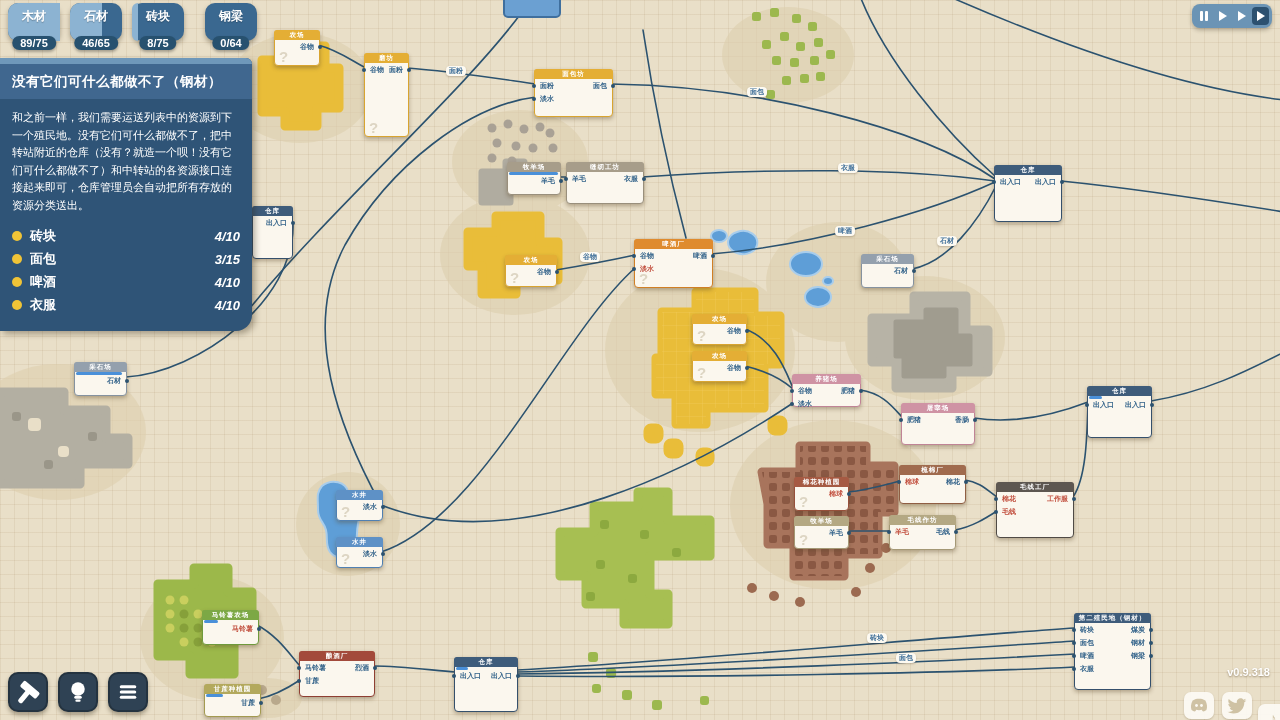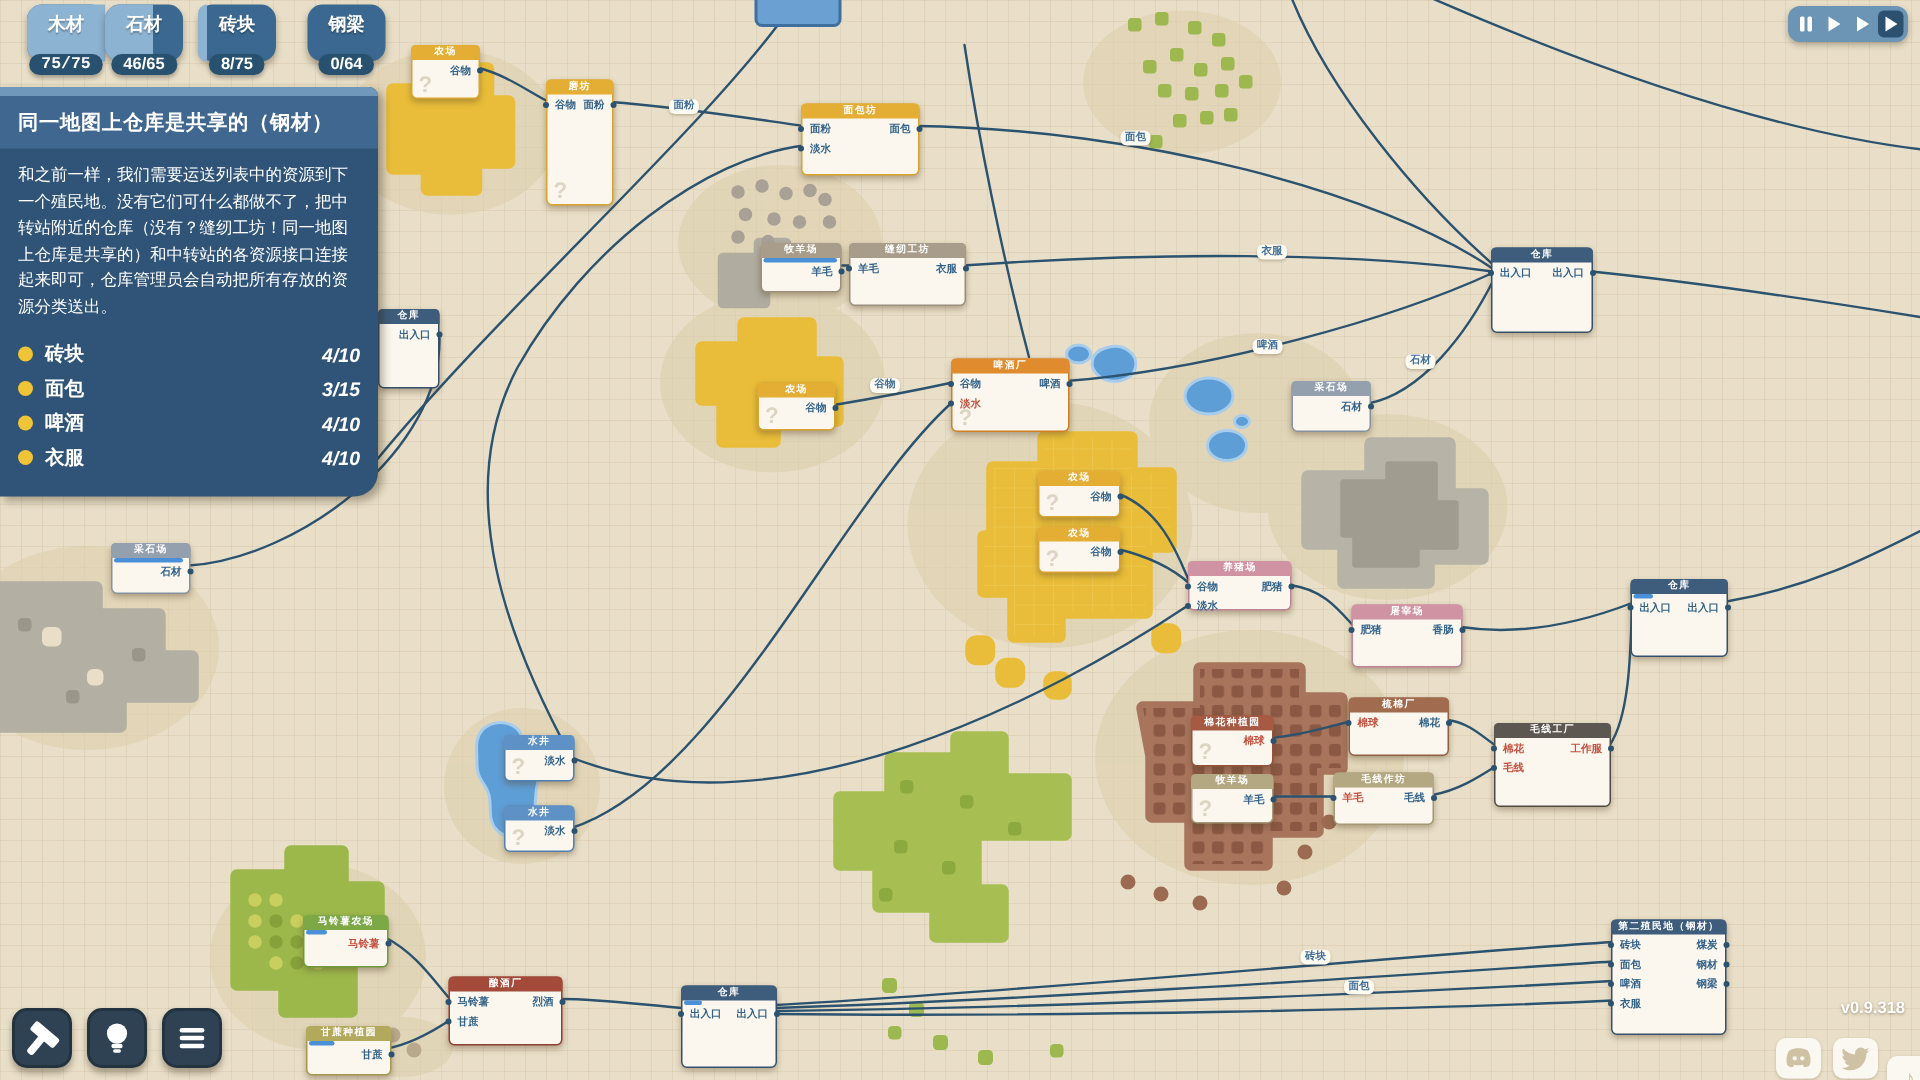--- a/index.html
+++ b/index.html
@@ -556,46 +556,46 @@
         <span class="">衣服</span>
         <span class="dl"></span>
         <span></span>
       </div>
     </div>
   </div>
 <div id="stub-card"></div>
 
 <div id="hud">
   <div id="resources">
-      <div class="res-card" style="left: 18px; font-family: Liberation Mono, monospace;">
+      <div class="res-card" style="left: 8px;">
         <div class="res-fill" style="width:100%"></div>
         <div class="res-name">木材</div>
-        <div class="res-badge">75/75</div>
+        <div class="res-badge">89/75</div>
       </div>
       <div class="res-card" style="left: 70px;">
         <div class="res-fill" style="width:61%"></div>
         <div class="res-name">石材</div>
         <div class="res-badge">46/65</div>
       </div>
       <div class="res-card" style="left: 132px;">
         <div class="res-fill" style="width:11%"></div>
         <div class="res-name">砖块</div>
         <div class="res-badge">8/75</div>
       </div>
       <div class="res-card" style="left: 205px;">
         <div class="res-fill" style="width:0%"></div>
         <div class="res-name">钢梁</div>
         <div class="res-badge">0/64</div>
       </div>
     </div>
 
   <div id="quest">
     <div class="strip"></div>
-    <h1>同一地图上仓库是共享的（钢材）</h1>
-    <div class="body">和之前一样，我们需要运送列表中的资源到下一个殖民地。没有它们可什么都做不了，把中转站附近的仓库（没有？缝纫工坊！同一地图上仓库是共享的）和中转站的各资源接口连接起来即可，仓库管理员会自动把所有存放的资源分类送出。</div>
+    <h1>没有它们可什么都做不了（钢材）</h1>
+    <div class="body">和之前一样，我们需要运送列表中的资源到下一个殖民地。没有它们可什么都做不了，把中转站附近的仓库（没有？就造一个呗！没有它们可什么都做不了）和中转站的各资源接口连接起来即可，仓库管理员会自动把所有存放的资源分类送出。</div>
     <div class="items">
         <div class="q-item">
           <span class="dot"></span>
           <span>砖块</span>
           <span class="val">4/10</span>
         </div>
         <div class="q-item">
           <span class="dot"></span>
           <span>面包</span>
           <span class="val">3/15</span>

